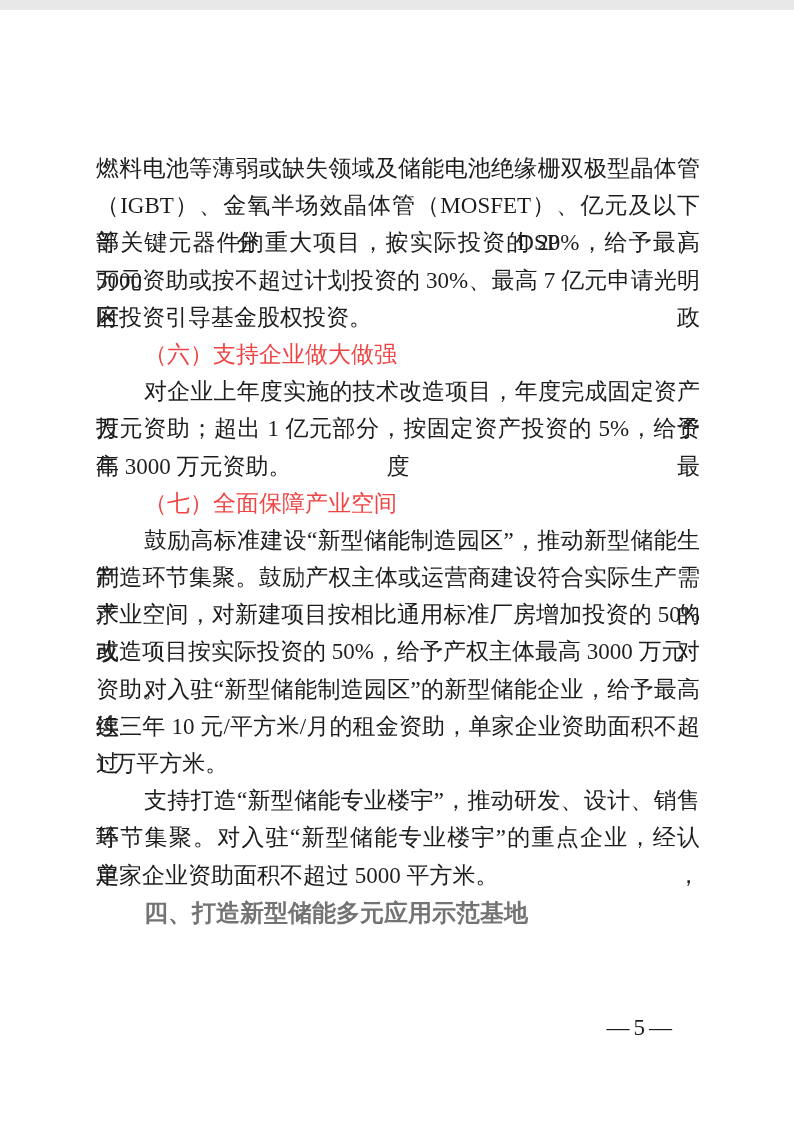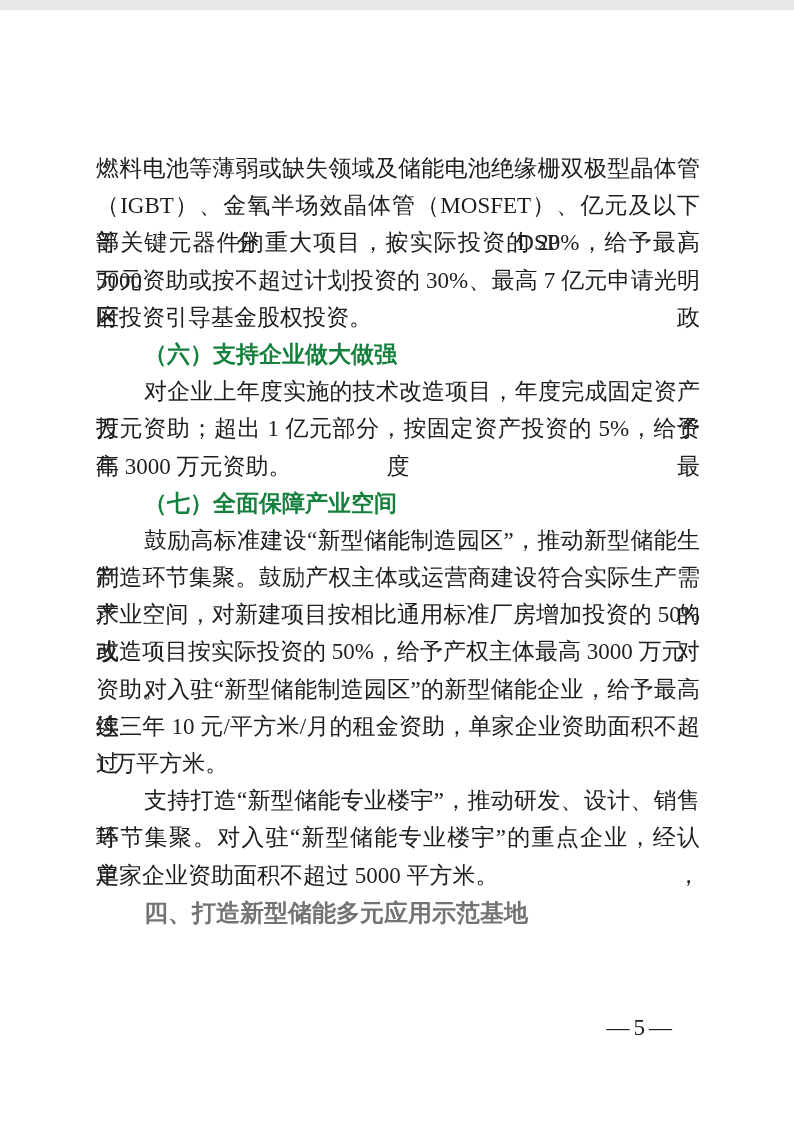--- a/index.html
+++ b/index.html
@@ -31,22 +31,22 @@
     overflow: visible;
   }
   .line.justify {
     text-align: justify;
     text-align-last: justify;
   }
   .line.indent {
     text-indent: 48px;
   }
   .heading-kai {
-    font-weight: 700;
-    color: #15803d;
+    font-weight: 400;
+    color: #ef4444;
   }
   .heading-hei {
     font-family: "Liberation Sans", "DejaVu Sans", sans-serif;
     font-weight: 700;
     font-size: 24px;
     color: #737373;
   }
   .page-number {
     position: absolute;
     top: 1003px;

